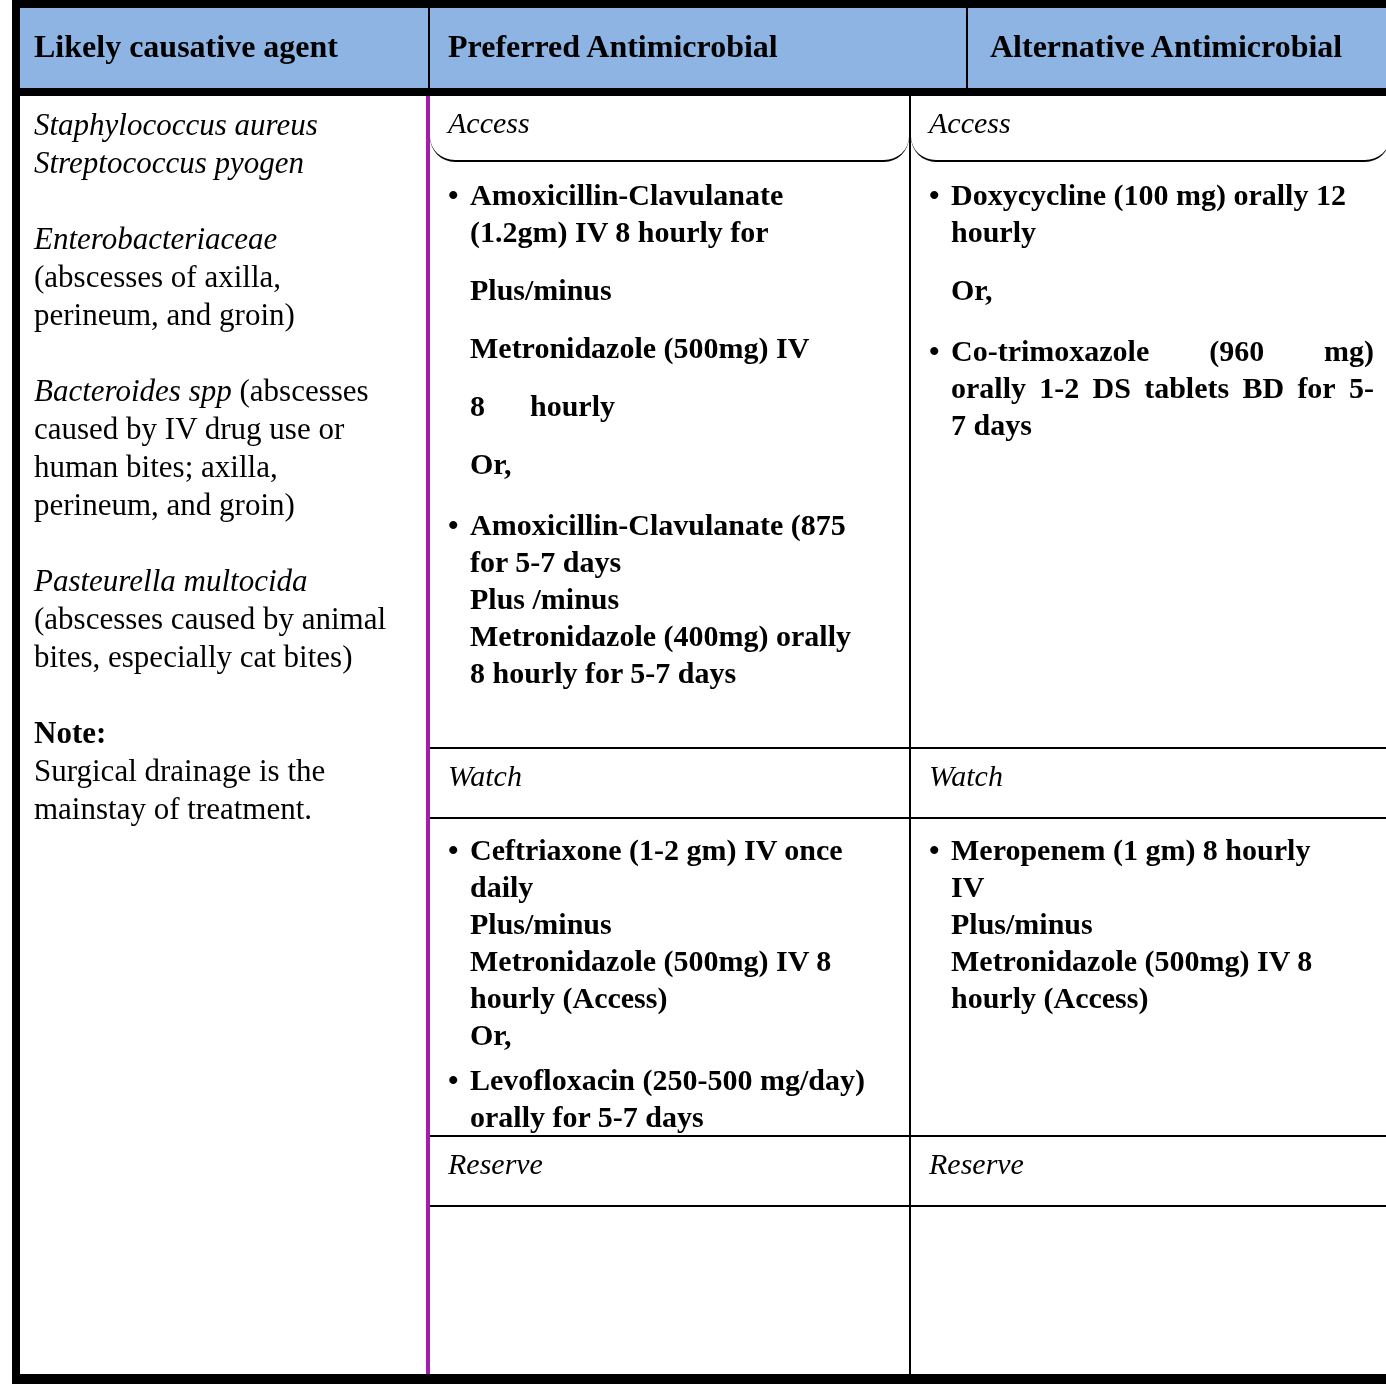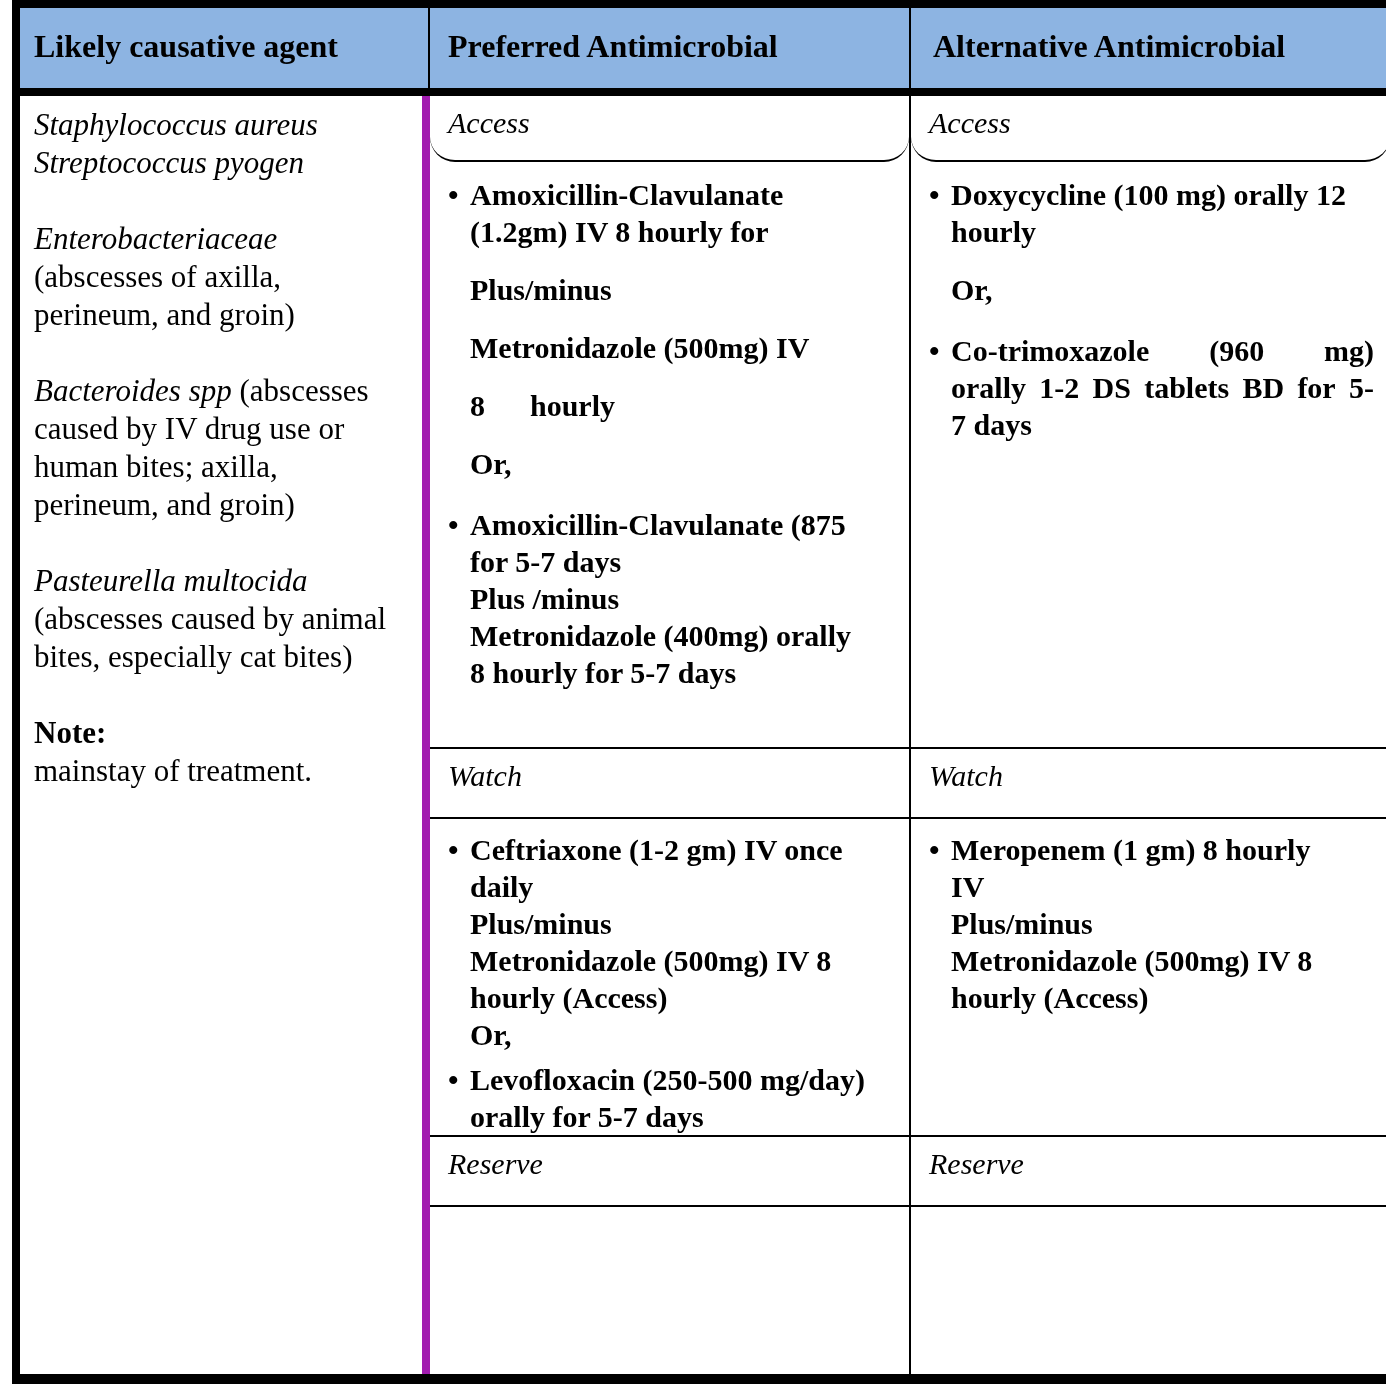--- a/index.html
+++ b/index.html
@@ -9,28 +9,28 @@
   .table {
     position:absolute; left:12px; top:0; width:1386px; height:1384px;
     border:8px solid #000; border-bottom-width:10px;
     display:flex; flex-direction:column; background:#fff;
   }
 
   
   .header-row { display:flex; height:88px; border-bottom:8px solid #000; flex:none; }
   .hcell { font-weight:bold; font-size:32px; padding:20px 0 0 14px; white-space:nowrap; }
   .hc1 { width:410px; border-right:2px solid #000; }
-  .hc2 { width:481px; border-right:2px solid #000; padding-left:18px; }
+  .hc2 { width:538px; border-right:2px solid #000; padding-left:18px; }
   .hc3 { flex:1; padding-left:22px; }
 
   
   .body-row { flex:1; display:flex; min-height:0; }
 
   .agent-col {
-    width:410px; border-right:8px solid #a21caf;
+    width:410px; border-right:4px solid #a21caf;
     padding:10px 12px 4px 14px; font-size:31px; line-height:38px;
   }
   .agent-col .para { margin-bottom:38px; }
   .agent-col .pline { white-space:nowrap; }
   .run-i { font-style:italic; }
   .run-b { font-weight:bold; }
 
   .drug-col { display:flex; flex-direction:column; min-height:0; }
   .dc2 { width:481px; border-right:2px solid #000; }
   .dc3 { flex:1; }
@@ -84,20 +84,21 @@
           <div class="pline"><span class="run-r">human bites; axilla,</span></div>
           <div class="pline"><span class="run-r">perineum, and groin)</span></div>
         </div>
         <div class="para">
           <div class="pline"><span class="run-i">Pasteurella multocida</span></div>
           <div class="pline"><span class="run-r">(abscesses caused by animal</span></div>
           <div class="pline"><span class="run-r">bites, especially cat bites)</span></div>
         </div>
         <div class="para">
           <div class="pline"><span class="run-b">Note:</span></div>
+          <div class="pline"><span class="run-r">Surgical drainage is the</span></div>
           <div class="pline"><span class="run-r">mainstay of treatment.</span></div>
         </div>
       </div>
     <div class="drug-col dc2" id="preferred-cell">
         <div class="sub-label h-la">Access</div>
         <div class="sub-content h-ca">
           <div class="item">
             <div class="bul">•</div>
             <div class="txt">
               <div class="line">Amoxicillin-Clavulanate</div>

